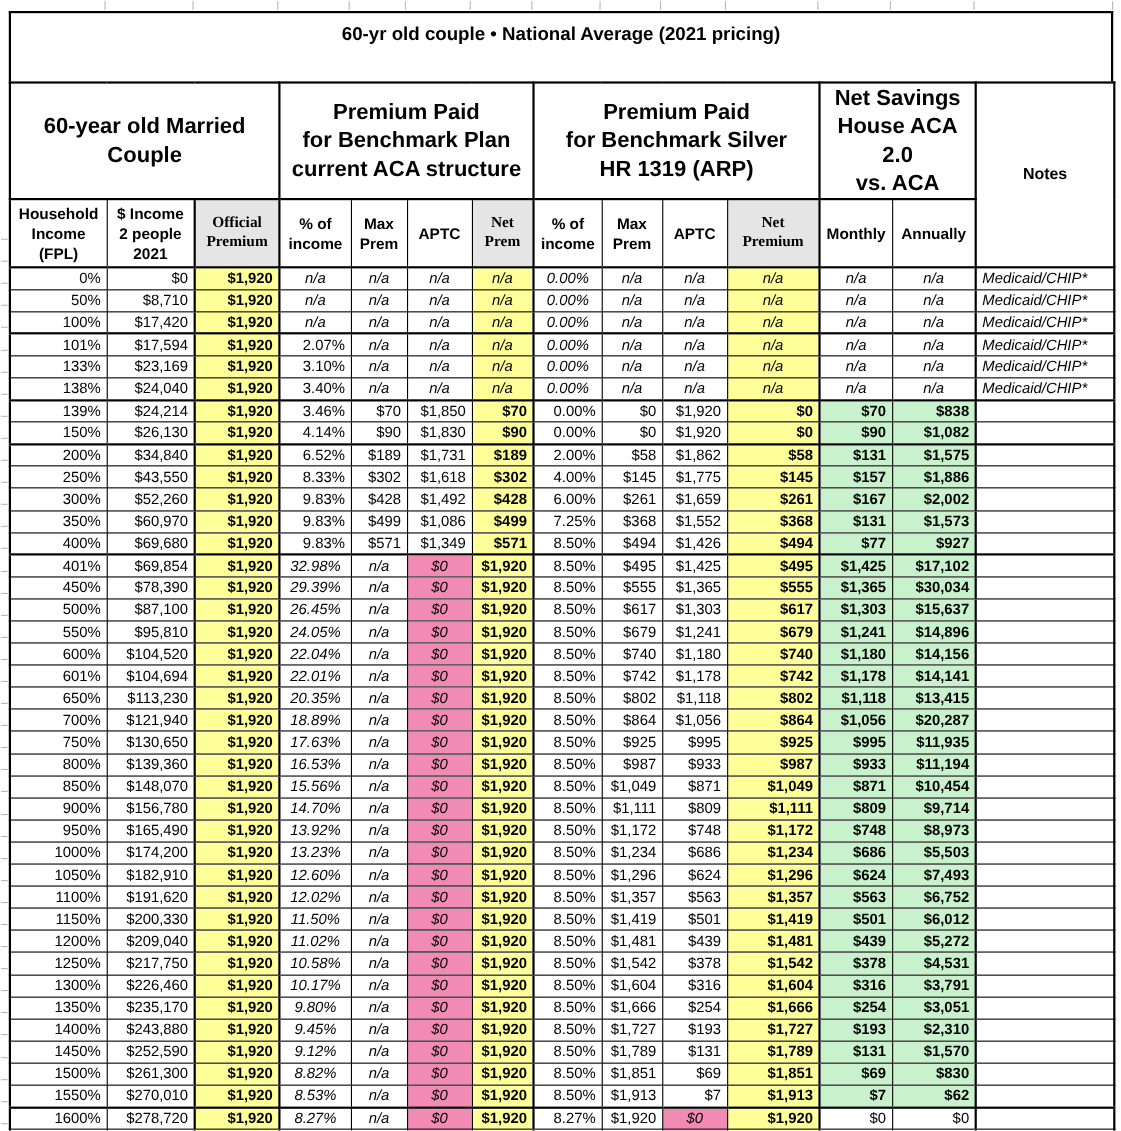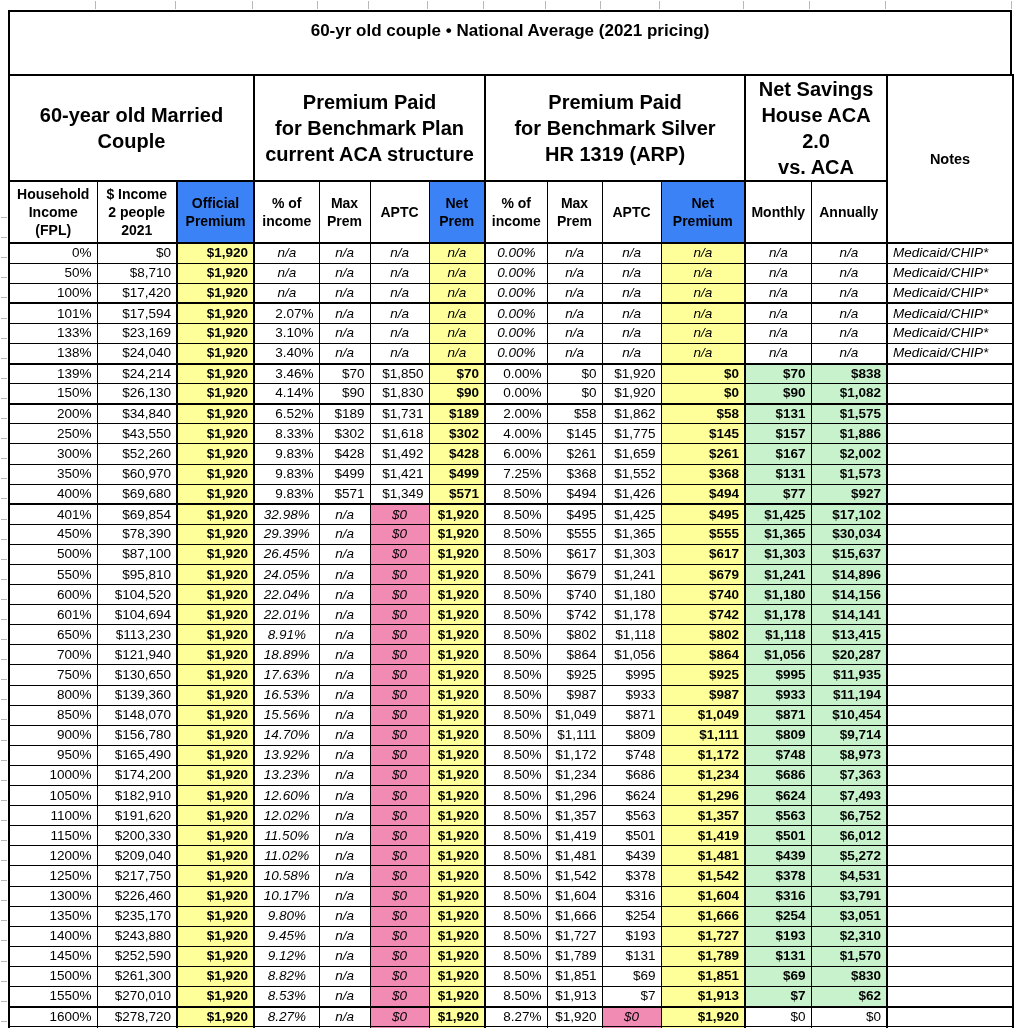--- a/index.html
+++ b/index.html
@@ -47,21 +47,21 @@
   .num{text-align:right;}
   .na{text-align:center;font-style:italic;}
   .ylw{background:#FFFF99;font-weight:bold;text-align:right;}
   .ylw-na{background:#FFFF99;font-style:italic;text-align:center;}
   .pnk{background:#F28BB4;font-style:italic;text-align:center;}
   .grn{background:#C8F2CC;font-weight:bold;text-align:right;}
   .note{font-style:italic;text-align:left;}
   .bl2{border-left:2px solid #000;}
   .br2{border-right:2px solid #000;}
   tr.thick-after td{border-bottom:2px solid #000;}
-  .fill-y{background:#3b82f6;}
+  .fill-y{background:#e5e5e5;font-family:Liberation Serif, serif;}
 </style>
 </head>
 <body>
 
 <div id="screen">
   <div id="title-box">
     <div>60-yr old couple • National Average (2021 pricing)</div>
   </div>
   <table id="premium-table">
     <colgroup>
@@ -297,21 +297,21 @@
           <td class="grn">$167</td>
           <td class="grn br2">$2,002</td>
           <td></td>
         </tr>
         <tr>
           <td class="num">350%</td>
           <td class="num">$60,970</td>
           <td class="ylw br2 bl2">$1,920</td>
           <td class="num">9.83%</td>
           <td class="num">$499</td>
-          <td class="num">$1,421</td>
+          <td class="num">$1,086</td>
           <td class="ylw br2">$499</td>
           <td class="num">7.25%</td>
           <td class="num">$368</td>
           <td class="num">$1,552</td>
           <td class="ylw br2">$368</td>
           <td class="grn">$131</td>
           <td class="grn br2">$1,573</td>
           <td></td>
         </tr>
         <tr class="thick-after">
@@ -423,21 +423,21 @@
           <td class="num">$1,178</td>
           <td class="ylw br2">$742</td>
           <td class="grn">$1,178</td>
           <td class="grn br2">$14,141</td>
           <td></td>
         </tr>
         <tr>
           <td class="num">650%</td>
           <td class="num">$113,230</td>
           <td class="ylw br2 bl2">$1,920</td>
-          <td class="na">8.91%</td>
+          <td class="na">20.35%</td>
           <td class="na">n/a</td>
           <td class="pnk">$0</td>
           <td class="ylw br2">$1,920</td>
           <td class="num">8.50%</td>
           <td class="num">$802</td>
           <td class="num">$1,118</td>
           <td class="ylw br2">$802</td>
           <td class="grn">$1,118</td>
           <td class="grn br2">$13,415</td>
           <td></td>
@@ -544,21 +544,21 @@
           <td class="ylw br2 bl2">$1,920</td>
           <td class="na">13.23%</td>
           <td class="na">n/a</td>
           <td class="pnk">$0</td>
           <td class="ylw br2">$1,920</td>
           <td class="num">8.50%</td>
           <td class="num">$1,234</td>
           <td class="num">$686</td>
           <td class="ylw br2">$1,234</td>
           <td class="grn">$686</td>
-          <td class="grn br2">$7,363</td>
+          <td class="grn br2">$5,503</td>
           <td></td>
         </tr>
         <tr>
           <td class="num">1050%</td>
           <td class="num">$182,910</td>
           <td class="ylw br2 bl2">$1,920</td>
           <td class="na">12.60%</td>
           <td class="na">n/a</td>
           <td class="pnk">$0</td>
           <td class="ylw br2">$1,920</td>

